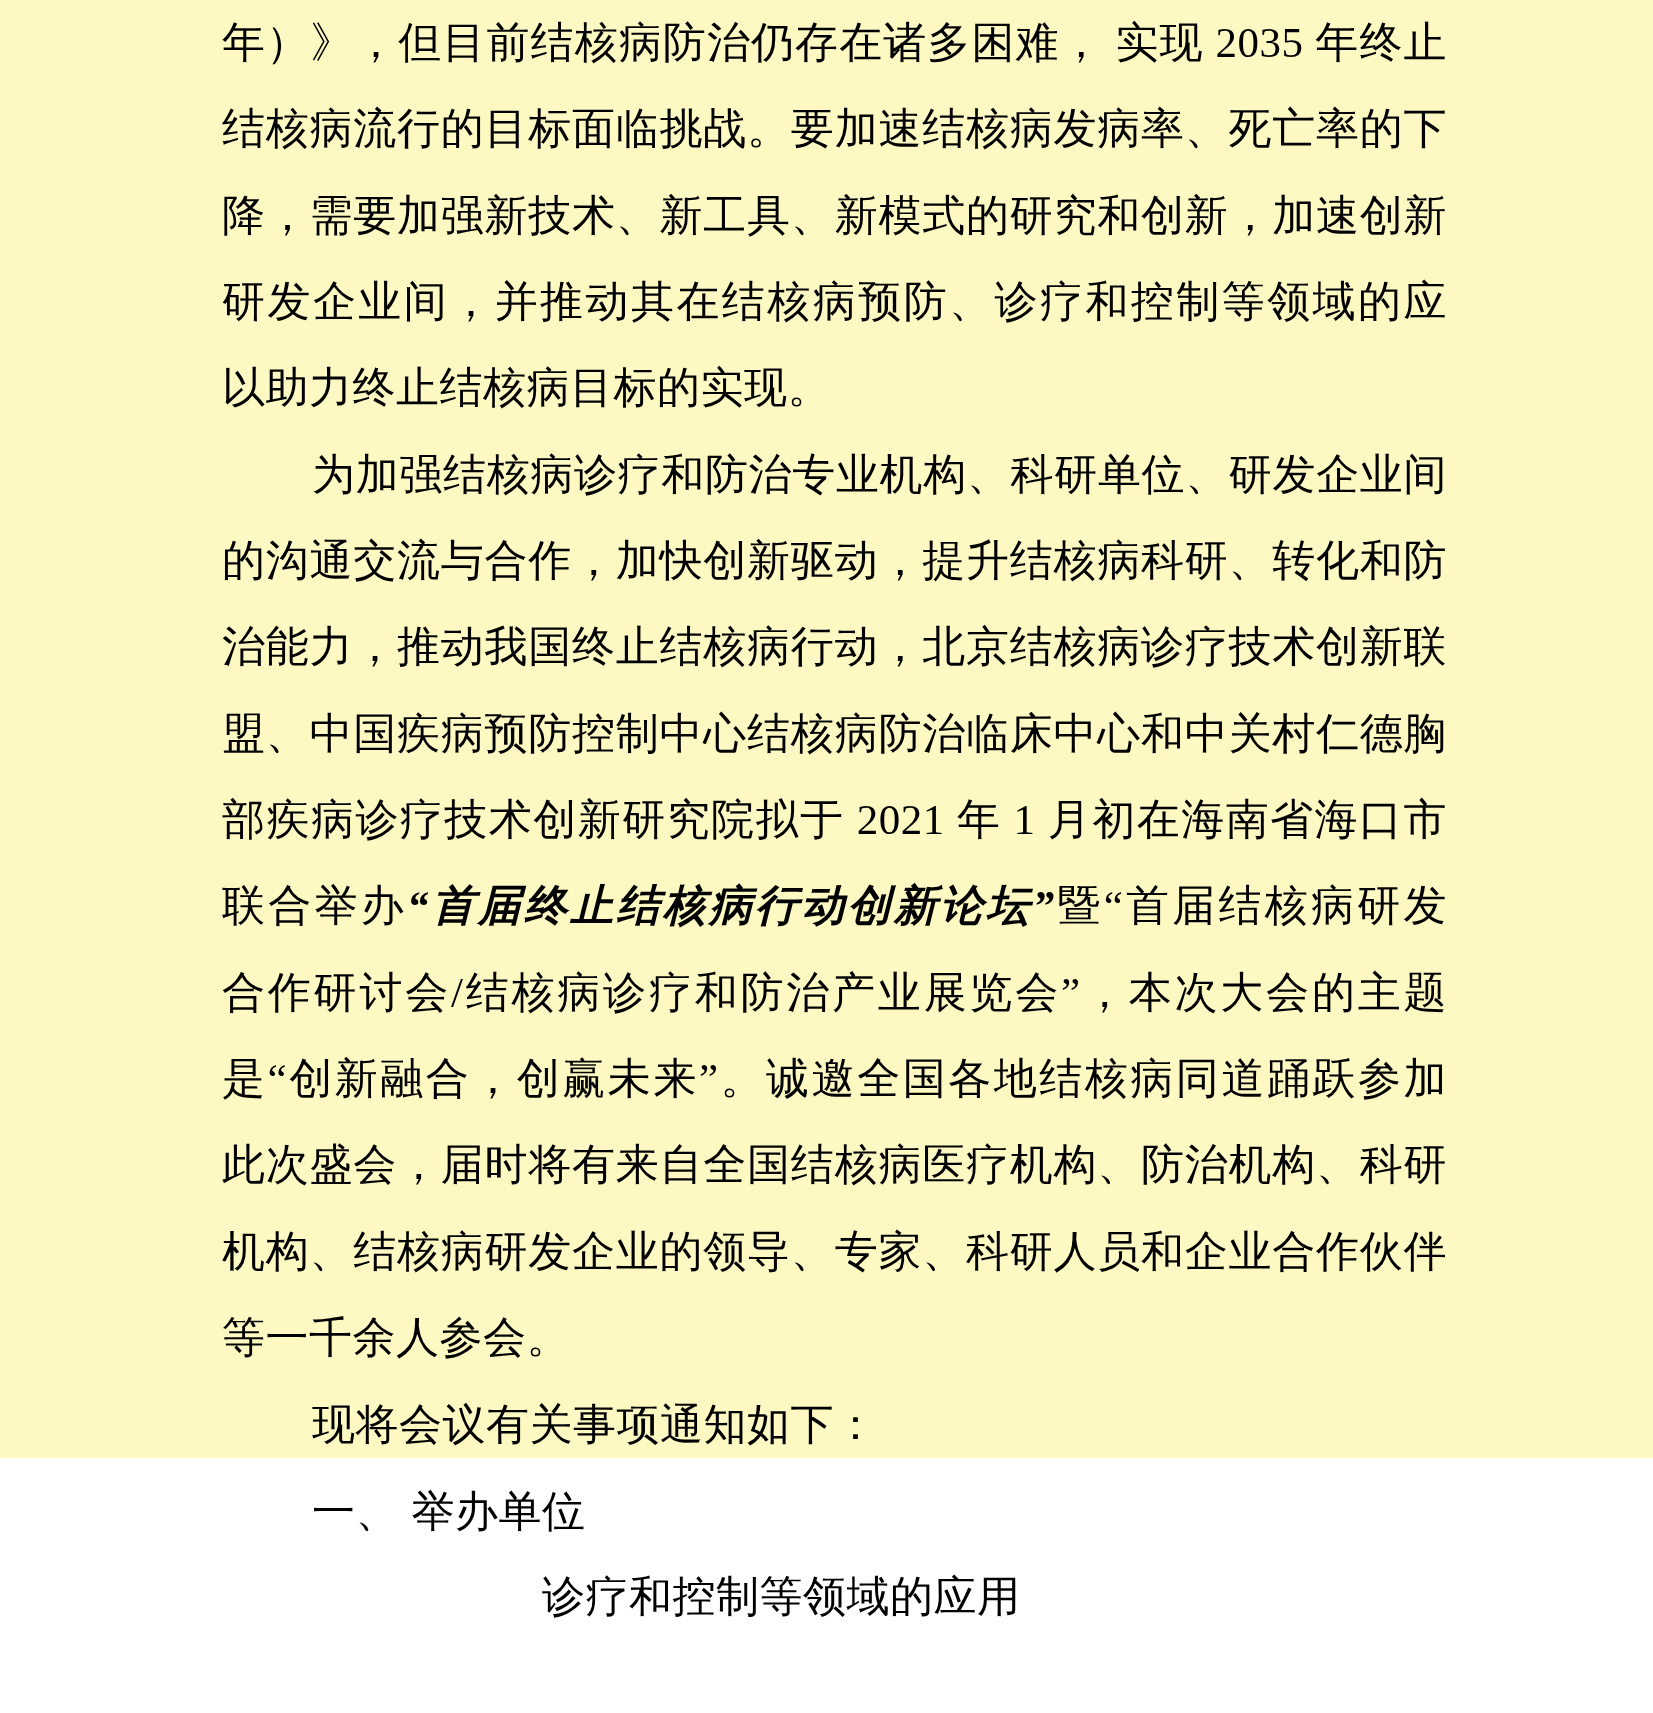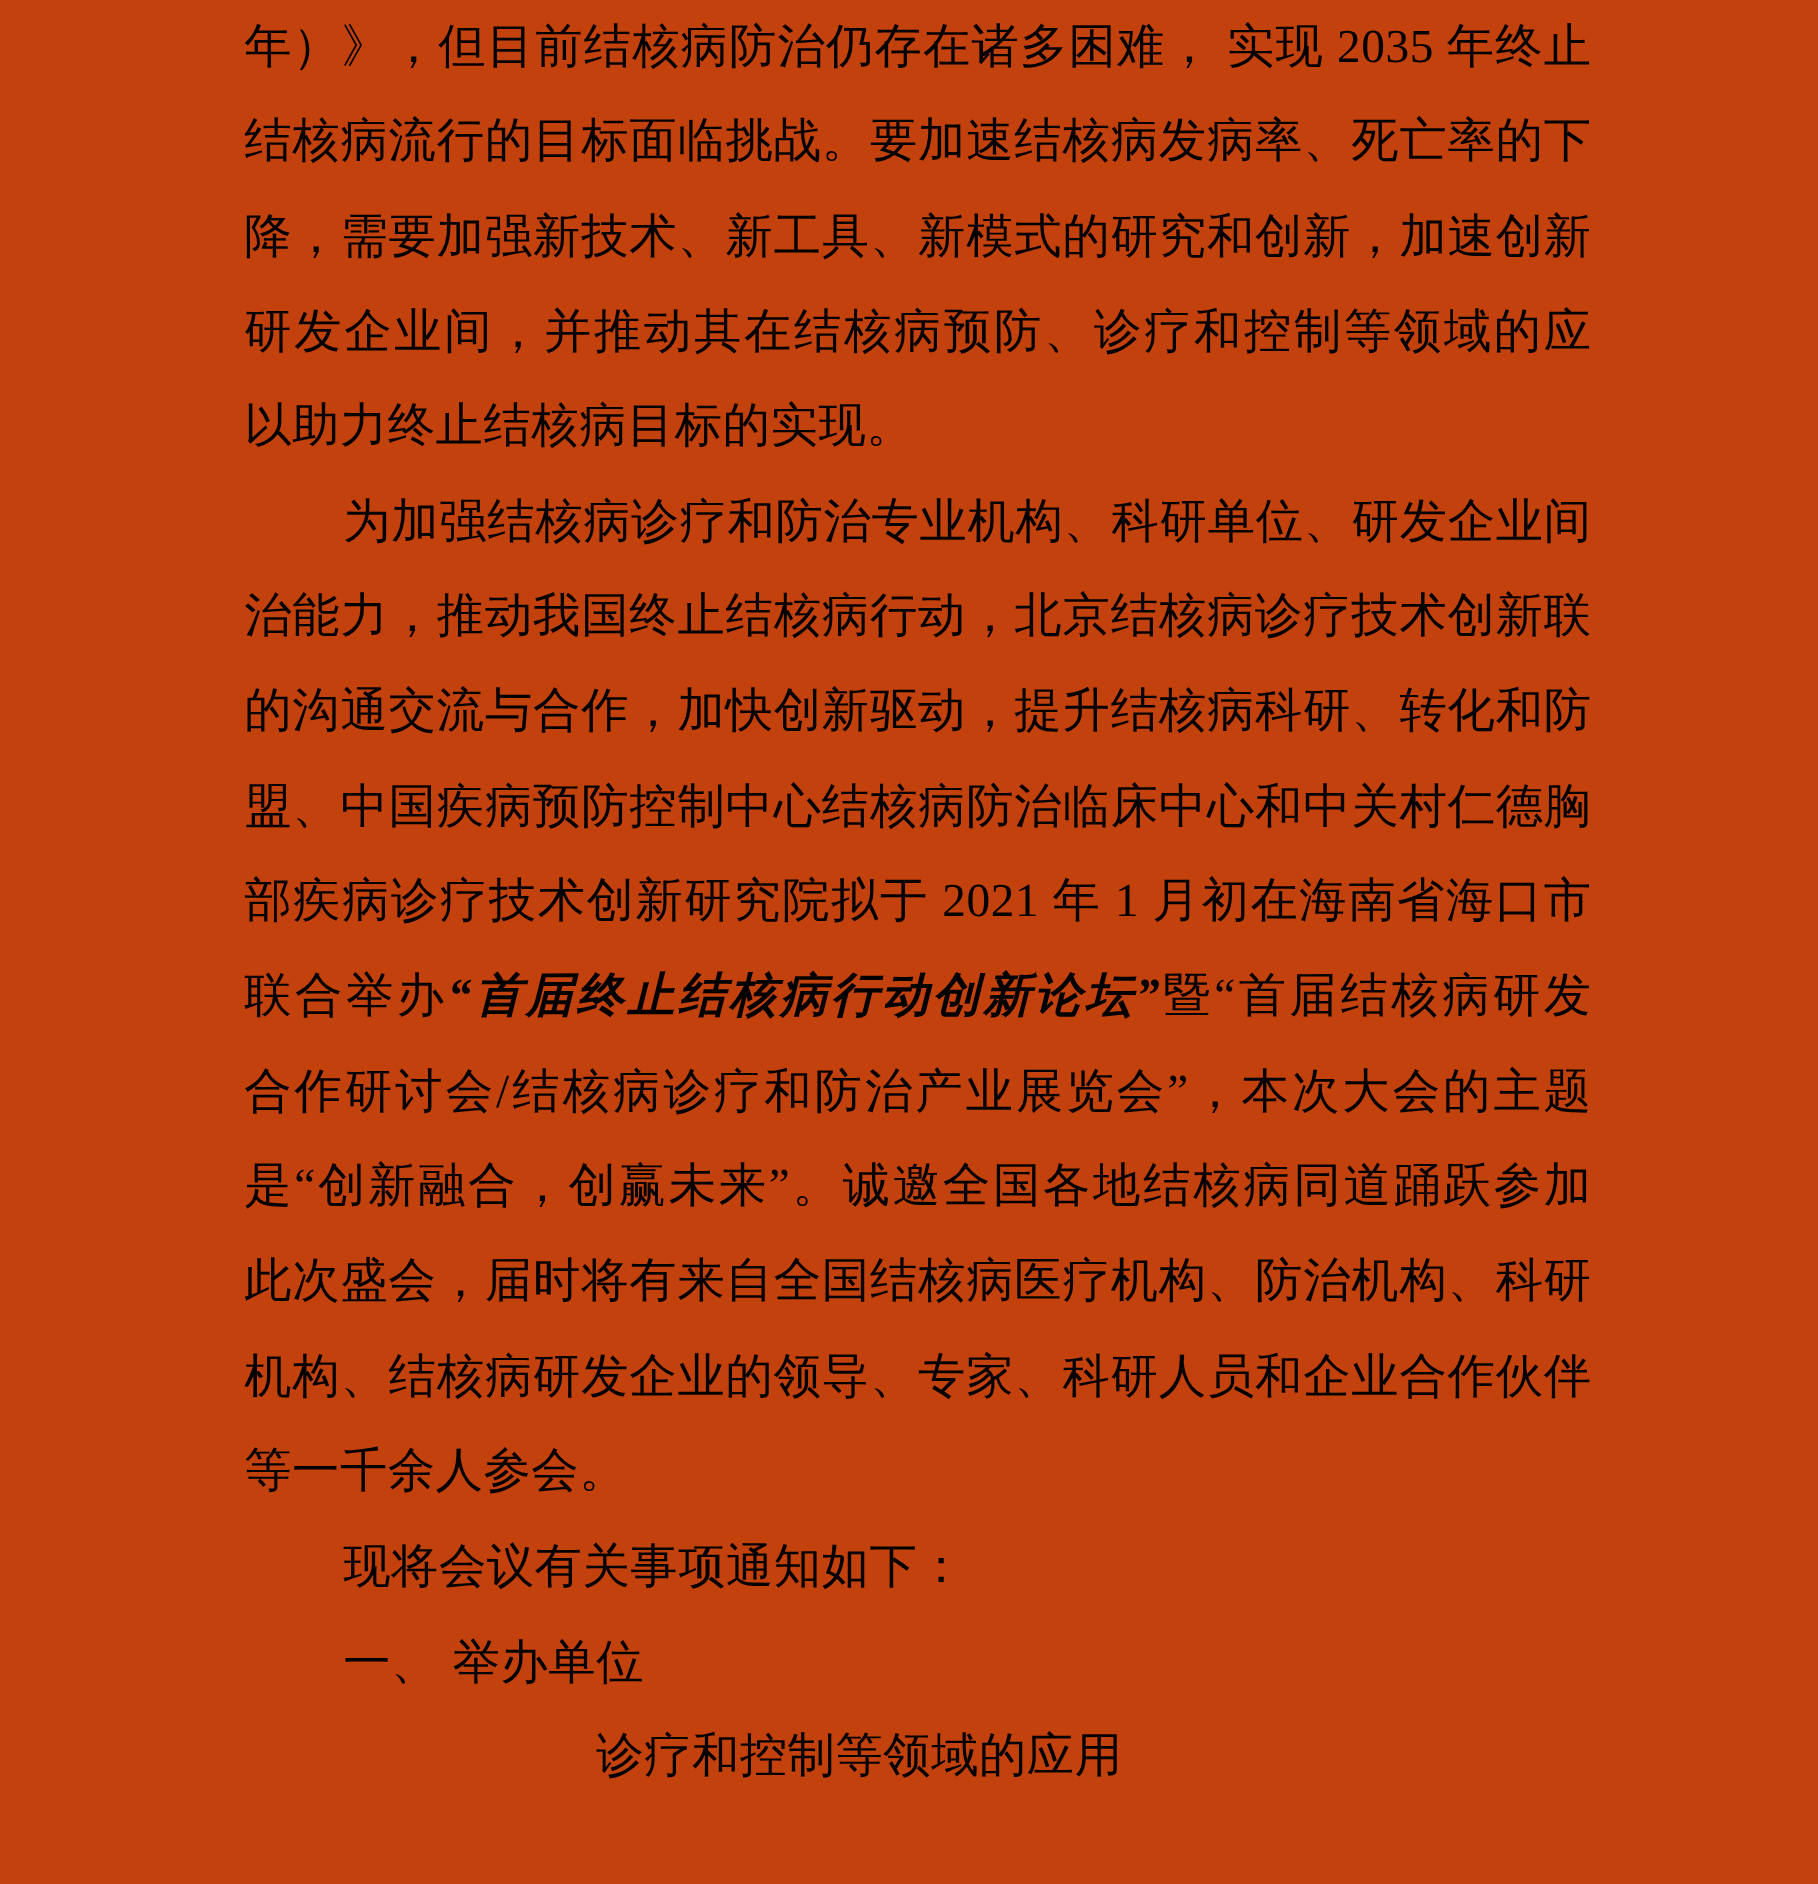--- a/index.html
+++ b/index.html
@@ -8,22 +8,22 @@
   }
   body {
     width: 1653px;
     height: 1713px;
     background: #ffffff;
     overflow: hidden;
   }
   .page {
     position: relative;
     width: 1653px;
-    height: 1713px;
-    background: #c2410c;
+    height: 1458px;
+    background: #fef9c3;
     color: #000000;
   }
   .textblock {
     position: absolute;
     left: 222px;
     top: 0;
     width: 1225px;
   }
   .line {
     margin: 0;
@@ -70,23 +70,23 @@
     <p class="line"><span>结核病流行的目标面临挑战。要加速结核病发病率、死亡率的下</span></p>
 
     <p class="line"><span>降，需要加强新技术、新工具、新模式的研究和创新，加速创新</span></p>
 
     <p class="line"><span>研发企业间，并推动其在结核病预防、诊疗和控制等领域的应用，</span></p>
 
     <p class="line end"><span>以助力终止结核病目标的实现。</span></p>
 
     <p class="line ind"><span>为加强结核病诊疗和防治专业机构、科研单位、研发企业间</span></p>
 
+    <p class="line"><span>的沟通交流与合作，加快创新驱动，提升结核病科研、转化和防</span></p>
+
     <p class="line"><span>治能力，推动我国终止结核病行动，北京结核病诊疗技术创新联</span></p>
-
-    <p class="line"><span>的沟通交流与合作，加快创新驱动，提升结核病科研、转化和防</span></p>
 
     <p class="line"><span>盟、中国疾病预防控制中心结核病防治临床中心和中关村仁德胸</span></p>
 
     <p class="line"><span>部疾病诊疗技术创新研究院拟于 2021 年 1 月初在海南省海口市</span></p>
 
     <p class="line"><span>联合举办</span><span class="bold">“首届终止结核病行动创新论坛”</span><span>暨“首届结核病研发</span></p>
 
     <p class="line"><span>合作研讨会/结核病诊疗和防治产业展览会”，本次大会的主题</span></p>
 
     <p class="line"><span>是“创新融合，创赢未来”。诚邀全国各地结核病同道踊跃参加</span></p>

